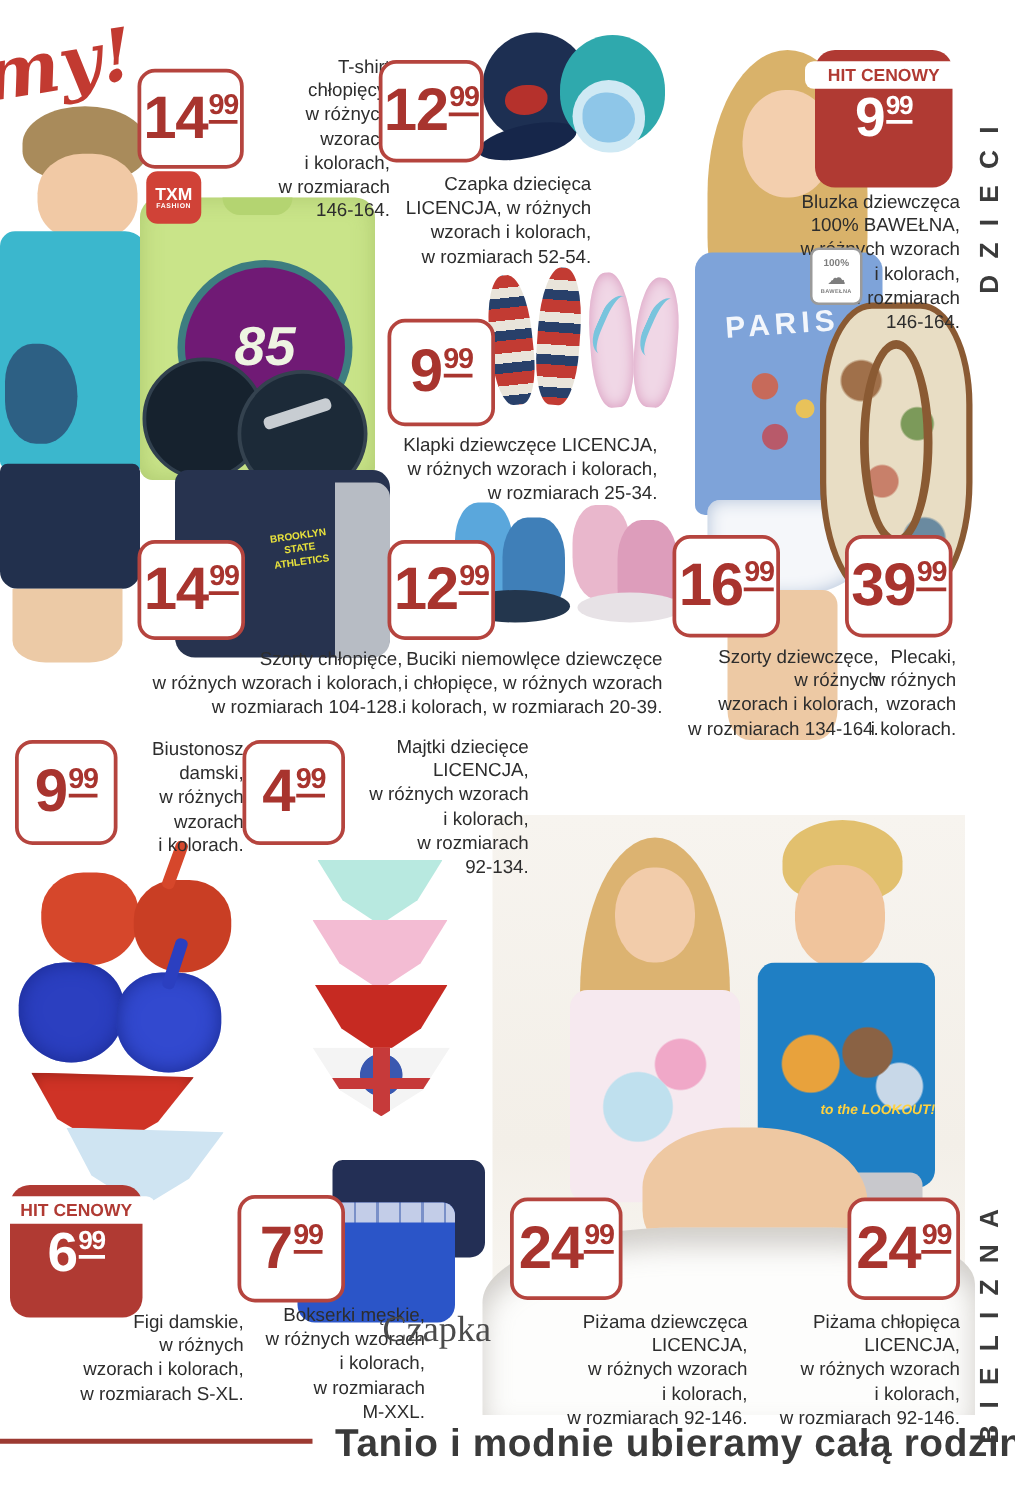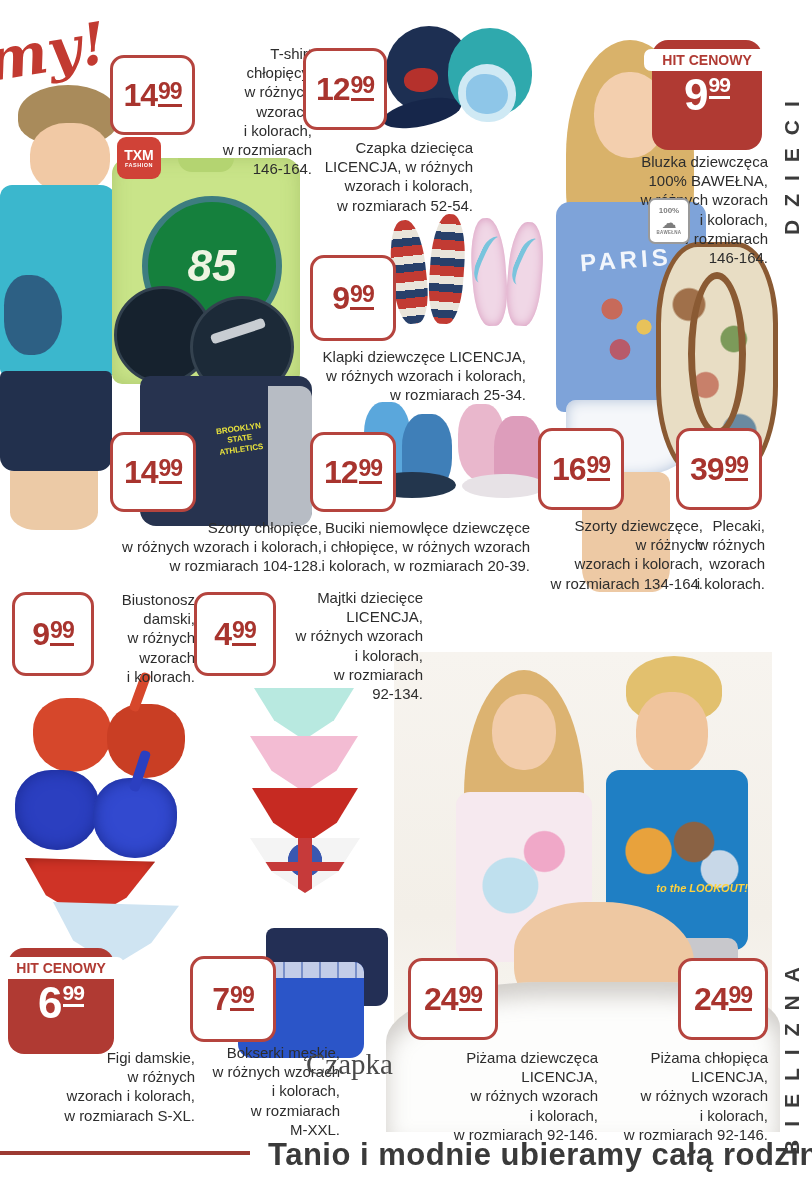--- a/index.html
+++ b/index.html
@@ -2,21 +2,21 @@
 <html><head>
 <meta charset="utf-8">
 <style>
   html,body{margin:0;padding:0;background:#e9e9e9;}
   .page{position:relative;width:812px;height:1200px;margin:0 auto;background:#ffffff;
         font-family:"Liberation Sans",sans-serif;overflow:hidden;color:#2d2d2d;}
   
   .price-box{position:absolute;background:#fff;border:3px solid #b5443e;border-radius:14px;
              display:flex;align-items:center;justify-content:center;z-index:5;box-sizing:border-box;}
   .price-num{display:flex;align-items:flex-start;color:#a8342e;font-weight:700;line-height:1;letter-spacing:-1px;}
-  .price-main{font-size:32px;}
+  .price-main{font-size:48px;}
   .price-cents{font-size:23px;margin-top:1px;margin-left:1px;border-bottom:3px solid currentColor;padding-bottom:1px;}
   
   .hit-badge{position:absolute;background:#b03a33;border-radius:16px;display:flex;flex-direction:column;
              align-items:center;z-index:5;box-sizing:border-box;padding-top:9px;}
   .hit-pill{background:#fff;color:#b03a33;font-weight:700;font-size:14px;border-radius:7px;
             padding:3px 18px;letter-spacing:0px;white-space:nowrap;}
   .hit-badge .price-num{color:#ffffff;margin-top:2px;}
   .hit-badge .price-main{font-size:44px;}
   .hit-badge .price-cents{font-size:21px;}
   
@@ -58,21 +58,21 @@
     <div class="shape" style="left:30px;top:38px;width:80px;height:70px;background:#f1c9a5;border-radius:45%;"></div>
     <div class="shape" style="left:0;top:100px;width:118px;height:190px;background:#3bb7cd;border-radius:12px 18px 6px 6px;"></div>
     <div class="shape" style="left:4px;top:190px;width:58px;height:80px;background:#2a4a72;border-radius:40% 55% 50% 45%;opacity:.8;"></div>
     <div class="shape" style="left:0;top:286px;width:112px;height:100px;background:#22304d;border-radius:6px 6px 14px 14px;"></div>
     <div class="shape" style="left:10px;top:386px;width:88px;height:59px;background:#eccaa6;border-radius:0 0 30% 30%;"></div>
   </div>
 
   <div class="ph" style="left:108px;top:152px;width:196px;height:232px;">
     <div class="shape" style="left:4px;top:6px;width:188px;height:226px;background:#c9e489;border-radius:16px 16px 10px 10px;box-shadow:inset 0 0 18px rgba(120,150,60,.35);"></div>
     <div class="shape" style="left:70px;top:6px;width:56px;height:14px;background:#b4d471;border-radius:0 0 30px 30px;"></div>
-    <div class="shape" style="left:34px;top:44px;width:128px;height:128px;background:#15803d;border-radius:50%;border:6px solid #3d7d80;display:flex;align-items:center;justify-content:center;">
+    <div class="shape" style="left:34px;top:56px;width:128px;height:128px;background:#701a75;border-radius:50%;border:6px solid #3d7d80;display:flex;align-items:center;justify-content:center;">
       <span style="color:#eef4e2;font-weight:700;font-size:44px;font-style:italic;">85</span>
     </div>
   </div>
 
   <div class="ph" style="left:114px;top:282px;width:190px;height:112px;">
     <div class="shape" style="left:0;top:4px;width:92px;height:92px;background:#16222e;border-radius:50%;border:3px solid #31404e;"></div>
     <div class="shape" style="left:76px;top:14px;width:98px;height:96px;background:#1c2a38;border-radius:50%;border:3px solid #34424f;"></div>
     <div class="shape" style="left:96px;top:44px;width:56px;height:10px;background:#c8cdd2;border-radius:4px;transform:rotate(-18deg);"></div>
   </div>
 

